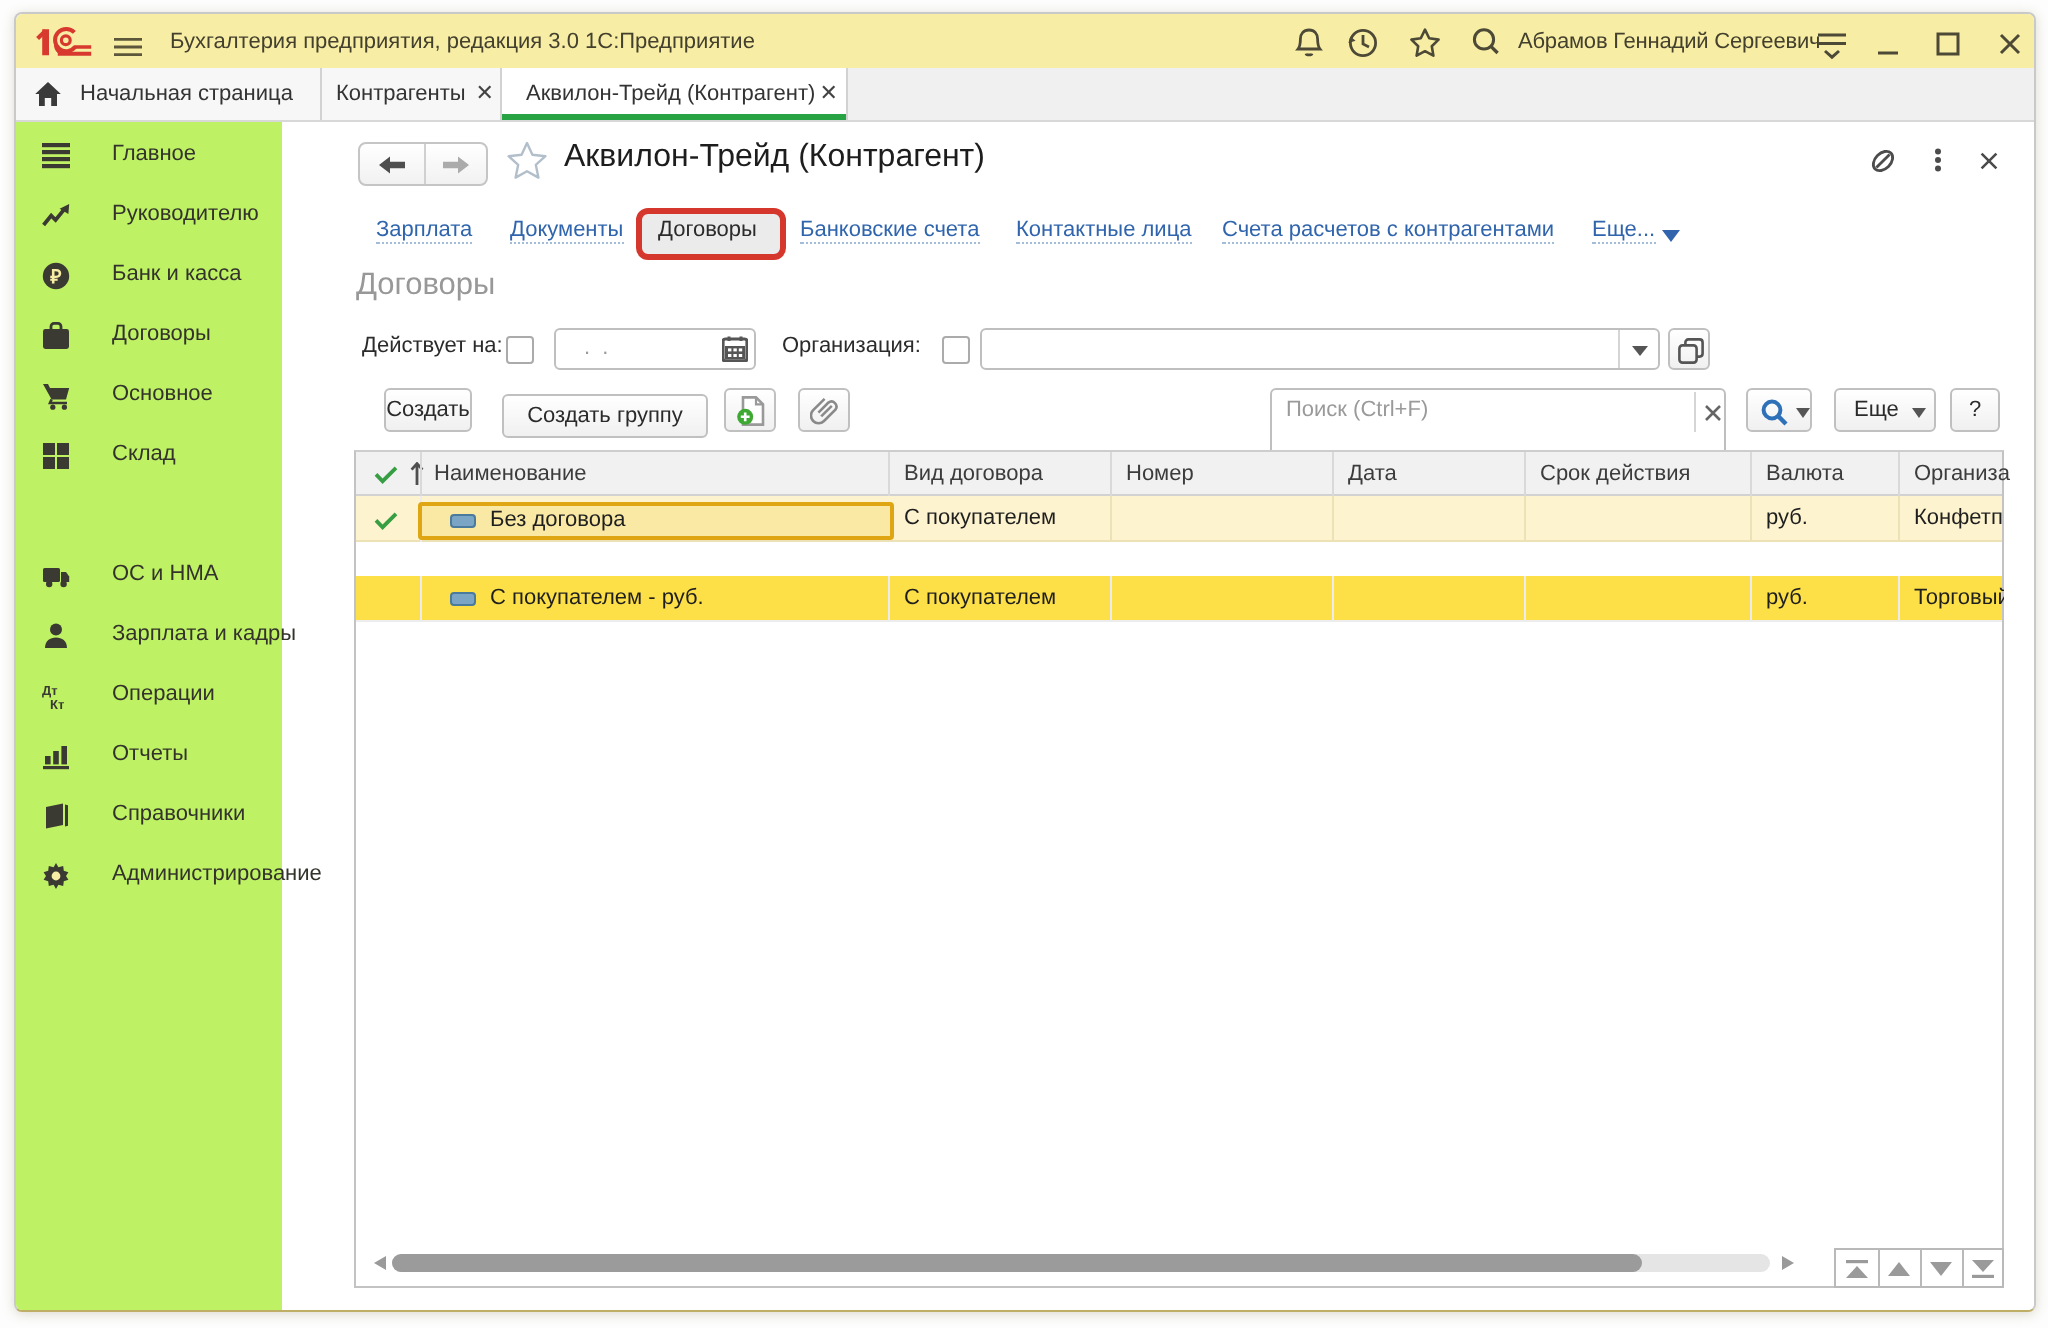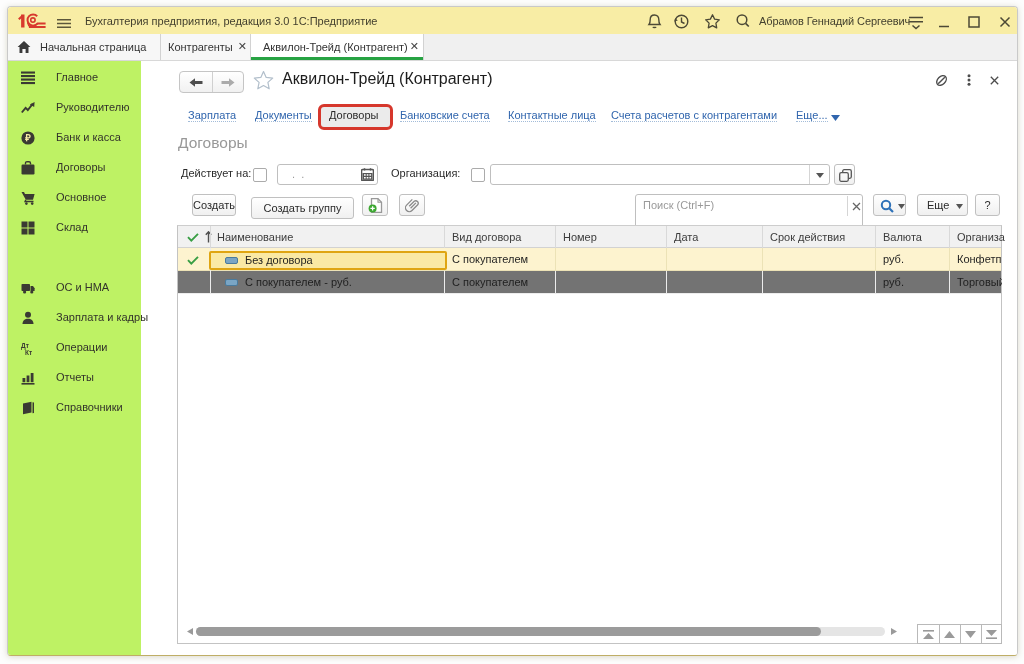--- a/index.html
+++ b/index.html
@@ -204,20 +204,27 @@
         </svg>
         <span>Отчеты</span>
       </div>
     <div class="mi" style="top:332px">
         <svg viewBox="0 0 14 14">
           <path d="M2 2.5 L10.5 0.8 V11.5 L2 13.2 Z" fill="#3a3a33"></path>
           <path d="M11.5 1.2 L13 1.6 V11.9 L11.5 12.3 Z" fill="#3a3a33"></path>
         </svg>
         <span>Справочники</span>
       </div>
+    <div class="mi" style="top:362px">
+        <svg viewBox="0 0 14 14">
+          <path d="M7 0.5 L8.2 2.6 L10.6 2 L10.9 4.4 L13.2 5.1 L12 7 L13.2 8.9 L10.9 9.6 L10.6 12 L8.2 11.4 L7 13.5 L5.8 11.4 L3.4 12 L3.1 9.6 L0.8 8.9 L2 7 L0.8 5.1 L3.1 4.4 L3.4 2 L5.8 2.6 Z" fill="#3a3a33"></path>
+          <circle cx="7" cy="7" r="2.2" fill="#f8eda5"></circle>
+        </svg>
+        <span>Администрирование</span>
+      </div>
   </div>
   <div class="content"></div>
 
   <div class="navgrp">
     <div class="sep"></div>
     <svg class="abs" style="left:9px;top:5px" width="14" height="11" viewBox="0 0 14 11">
         <path d="M0.5 5.5 L6 1.2 V3.9 H13.5 V7.1 H6 V9.8 Z" fill="#4e4e4e"></path>
       </svg>
     <svg class="abs" style="left:41px;top:5px" width="14" height="11" viewBox="0 0 14 11">
         <path d="M13.5 5.5 L8 1.2 V3.9 H0.5 V7.1 H8 V9.8 Z" fill="#ababab"></path>
@@ -387,21 +394,21 @@
       <div class="cell" style="left:378px;width:111px;border-right-color:#ece2b6"></div>
       <div class="cell" style="left:489px;width:96px;border-right-color:#ece2b6"></div>
       <div class="cell" style="left:585px;width:113px;border-right-color:#ece2b6"></div>
       <div class="cell" style="left:698px;width:74px;border-right-color:#ece2b6">
           <span>руб.</span>
         </div>
       <div class="cell" style="left:772px;width:52px;border-right:none;overflow:hidden">
           <span>Конфетпром</span>
         </div>
     </div>
-    <div class="row" style="top:45px;background:#737373">
+    <div class="row" style="top:62px;background:#fde047">
       <div class="cell" style="left:0;width:33px"></div>
       <div class="cell" style="left:33px;width:234px">
         <svg class="abs" style="left:14px;top:8px" width="13" height="7" viewBox="0 0 13 7">
             <rect x="0.5" y="0.5" width="12" height="6" rx="1.5" fill="#7aa5c4" stroke="#4a7a9c" stroke-width="1"></rect>
           </svg>
         <span style="left:34px">С покупателем - руб.</span>
       </div>
       <div class="cell" style="left:267px;width:111px">
           <span>С покупателем</span>
         </div>

